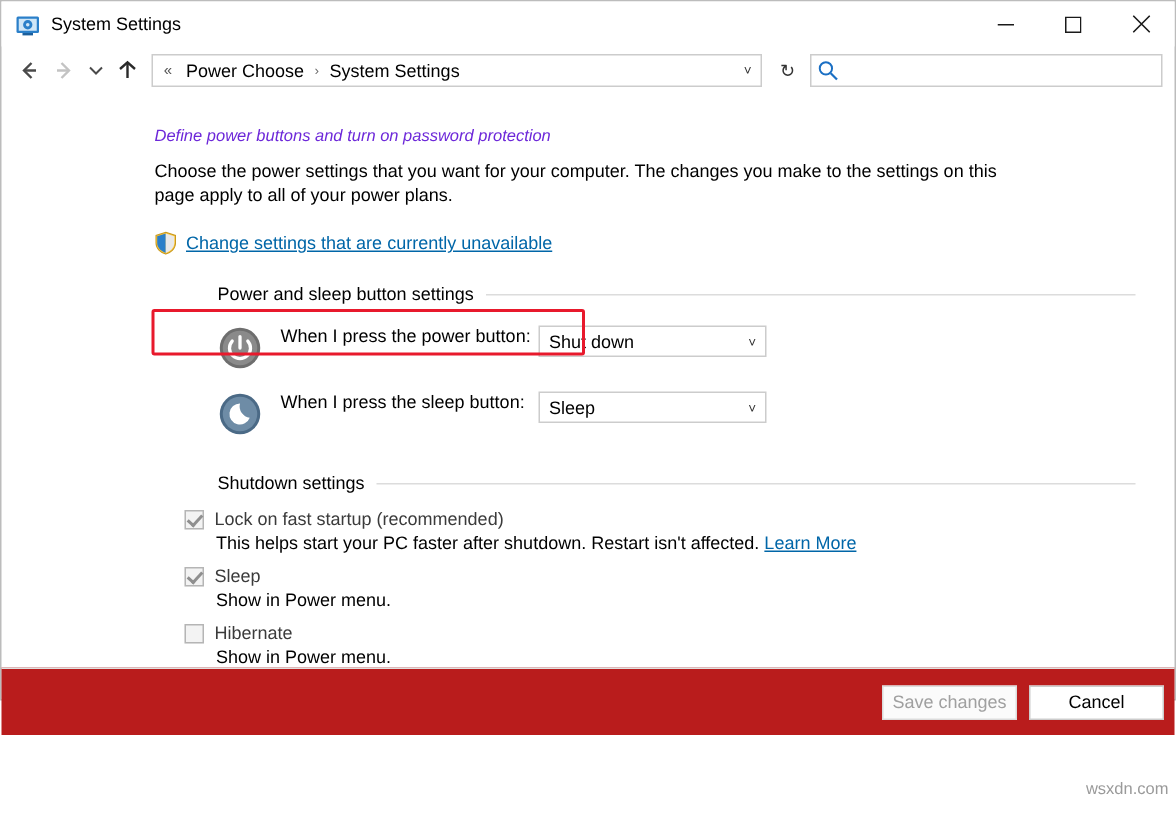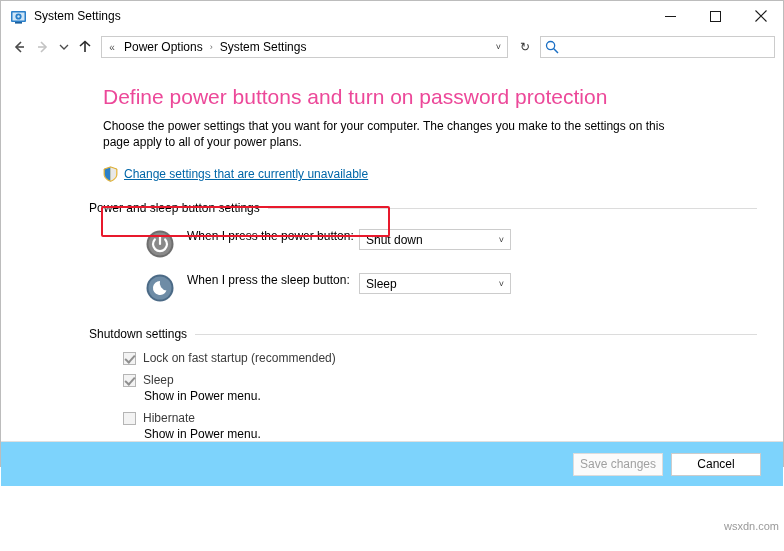--- a/index.html
+++ b/index.html
@@ -144,24 +144,25 @@
     color: #1a6fc4;
   }
   
   .content {
     flex: 1 1 auto;
     position: relative;
     padding: 0 24px;
     box-sizing: border-box;
   }
   .page-title {
-    color: #ec4899;
-    font-size: 21px;
+    color: #6d28d9;
+    font-size: 11px;
     margin: 22px 0 0 78px;
     font-weight: normal;
+    font-style: italic;
   }
   .desc {
     margin: 9px 0 16px 78px;
     width: 590px;
     font-size: 12px;
     color: #000;
     line-height: 16px;
   }
   .shield-link-row {
     margin: 11px 0 0 78px;
@@ -180,21 +181,21 @@
     position: absolute;
     left: 100px;
     top: 143px;
     width: 285px;
     height: 27px;
     border: 2px solid #e8192c;
     border-radius: 2px;
     pointer-events: none;
   }
   .section {
-    margin-left: 64px;
+    margin-left: 120px;
     margin-top: 19px;
     display: flex;
     align-items: center;
   }
   .section-label {
     font-size: 12px;
     color: #000;
     white-space: nowrap;
     padding-right: 8px;
   }
@@ -270,22 +271,22 @@
   }
   .sub-text a { color: #0066a8; text-decoration: underline; }
   
   .footer {
     flex: 0 0 auto;
     height: 44px;
     border-top: 1px solid #e0e0e0;
     display: flex;
     align-items: center;
     justify-content: flex-end;
-    padding-right: 22px;
-    background: #7dd3fc;
+    padding-right: 7px;
+    background: #b91c1c;
   }
   .btn {
     height: 23px;
     min-width: 90px;
     border: 1px solid #cccccc;
     background: #ffffff;
     font-family: "Liberation Sans", sans-serif;
     font-size: 12px;
     color: #000;
     display: flex;
@@ -358,21 +359,21 @@
     </div>
     <div class="navbtn">
       <svg width="16" height="16" viewBox="0 0 16 16">
           <path d="M3 7 L8 2.5 L13 7" fill="none" stroke="#2a2a2a" stroke-width="1.6"></path>
           <path d="M8 3 L8 13" stroke="#2a2a2a" stroke-width="1.6"></path>
         </svg>
     </div>
 
     <div class="addr-input">
       <div class="addr-chevron">«</div>
-      <div class="addr-seg">Power Options</div>
+      <div class="addr-seg">Power Choose</div>
       <div class="addr-sep">›</div>
       <div class="addr-seg">System Settings</div>
       <div class="addr-spacer"></div>
       <div class="addr-drop">˅</div>
     </div>
 
     <div class="refresh">↻</div>
 
     <div class="search-box">
       <div class="search-icon">
@@ -440,20 +441,24 @@
 
     <div class="section" style="margin-top:24px;">
       <span class="section-label">Shutdown settings</span>
       <span class="section-rule"></span>
     </div>
 
     <div class="chk-row" style="margin-top:10px;">
       <span class="chk checked"></span>
       <span class="chk-label">Lock on fast startup (recommended)</span>
     </div>
+    <div class="sub-text">
+      <span>This helps start your PC faster after shutdown. Restart isn't affected.</span>
+      <a>Learn More</a>
+    </div>
 
     <div class="chk-row">
       <span class="chk checked"></span>
       <span class="chk-label">Sleep</span>
     </div>
     <div class="sub-text">Show in Power menu.</div>
 
     <div class="chk-row">
       <span class="chk"></span>
       <span class="chk-label">Hibernate</span>

